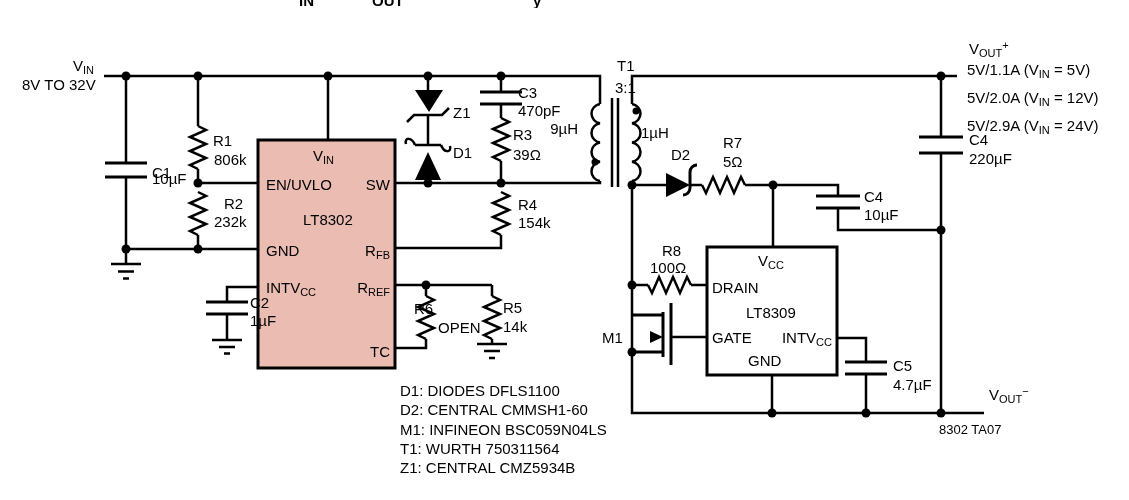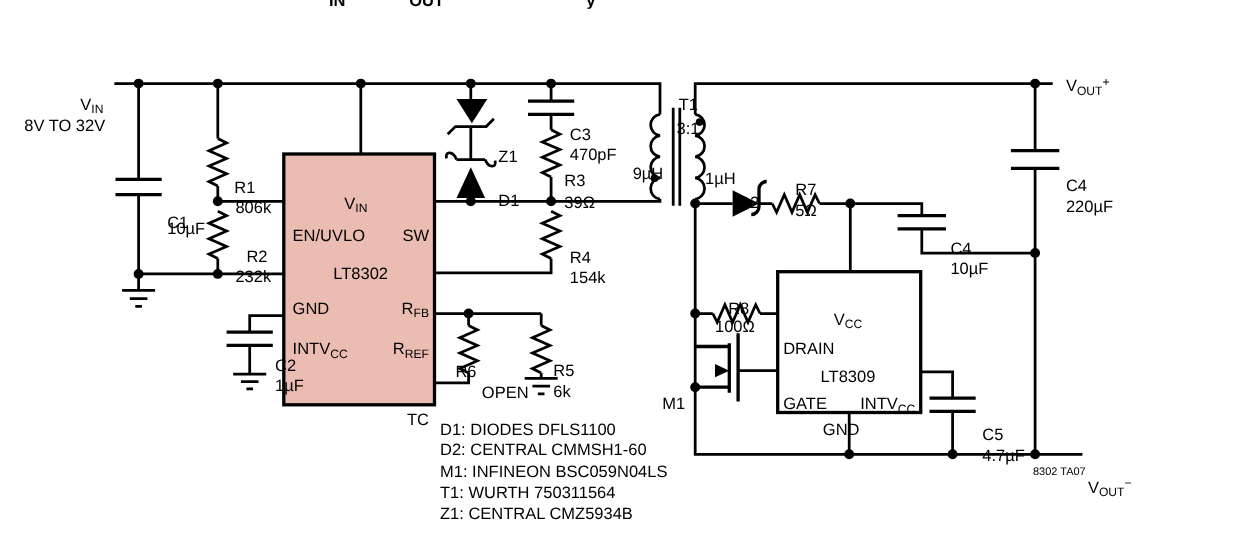--- a/index.html
+++ b/index.html
@@ -1,23 +1,23 @@
 <!DOCTYPE html>
 <html><head>
 <meta charset="utf-8">
 <style>
   html,body{margin:0;padding:0;background:#ffffff;}
   #stage{position:relative;width:1129px;height:500px;background:#ffffff;overflow:hidden;
          font-family:"Liberation Sans",sans-serif;color:#000;}
   #schem{position:absolute;left:0;top:0;}
-  .lbl{position:absolute;font-size:15px;line-height:17px;white-space:nowrap;color:#000;margin-top:30px;}
+  .lbl{position:absolute;font-size:15px;line-height:17px;white-space:nowrap;color:#000;}
   .sb{font-size:11px;vertical-align:-3px;letter-spacing:0;}
   .sp{font-size:11px;vertical-align:5px;}
   .ra{text-align:right;}
-  .tag{position:absolute;font-size:10px;line-height:10px;white-space:nowrap;}
+  .tag{position:absolute;font-size:13px;line-height:10px;white-space:nowrap;}
   .notes{position:absolute;left:400px;top:381px;}
   .notes div{font-size:15px;line-height:19.3px;white-space:nowrap;}
   .ratings div{font-size:15px;line-height:23px;white-space:nowrap;}
   #title-strip{position:absolute;left:0;top:0;width:1129px;height:8px;overflow:hidden;}
   #title-strip span{position:absolute;top:-8px;font-weight:bold;font-size:15px;}
 </style>
 </head>
 <body>
 
 <div id="stage">
@@ -152,25 +152,25 @@
   <div class="lbl" style="left:453px;top:144px">D1</div>
   <div class="lbl" style="left:518px;top:84px">C3</div>
   <div class="lbl" style="left:518px;top:102px">470pF</div>
   <div class="lbl" style="left:513px;top:126px">R3</div>
   <div class="lbl" style="left:513px;top:146px">39Ω</div>
   <div class="lbl" style="left:518px;top:196px">R4</div>
   <div class="lbl" style="left:518px;top:214px">154k</div>
   <div class="lbl" style="left:414px;top:300px">R6</div>
   <div class="lbl" style="left:438px;top:319px">OPEN</div>
   <div class="lbl" style="left:503px;top:299px">R5</div>
-  <div class="lbl" style="left:503px;top:318px">6k</div>
+  <div class="lbl" style="left:503px;top:318px">14k</div>
 
   <div class="lbl" style="left:617px;top:57px">T1</div>
   <div class="lbl" style="left:615px;top:79px">3:1</div>
-  <div class="lbl ra" style="left:560px;top:120px;width:43px">9µH</div>
+  <div class="lbl ra" style="left:535px;top:120px;width:43px">9µH</div>
   <div class="lbl" style="left:641px;top:124px">1µH</div>
 
   <div class="lbl" style="left:671px;top:146px">D2</div>
   <div class="lbl" style="left:723px;top:134px">R7</div>
   <div class="lbl" style="left:723px;top:153px">5Ω</div>
   <div class="lbl" style="left:662px;top:242px">R8</div>
   <div class="lbl" style="left:650px;top:259px">100Ω</div>
   <div class="lbl" style="left:602px;top:329px">M1</div>
   <div class="lbl" style="left:864px;top:188px">C4</div>
   <div class="lbl" style="left:864px;top:206px">10µF</div>
@@ -180,21 +180,26 @@
   <div class="lbl" style="left:893px;top:376px">4.7µF</div>
 
   <div class="lbl" style="left:758px;top:252px"><span>V</span><span class="sb">CC</span></div>
   <div class="lbl" style="left:712px;top:279px">DRAIN</div>
   <div class="lbl" style="left:746px;top:304px">LT8309</div>
   <div class="lbl" style="left:712px;top:329px">GATE</div>
   <div class="lbl ra" style="left:771px;top:329px;width:61px"><span>INTV</span><span class="sb">CC</span></div>
   <div class="lbl" style="left:748px;top:352px">GND</div>
 
   <div class="lbl" style="left:969px;top:37px"><span>V</span><span class="sb">OUT</span><span class="sp">+</span></div>
-  <div class="lbl" style="left:989px;top:402px"><span>V</span><span class="sb">OUT</span><span class="sp">−</span></div>
+  <div class="ratings" style="position:absolute;left:967px;top:58px">
+    <div><span>5V/1.1A (V</span><span class="sb">IN</span><span> = 5V)</span></div>
+    <div><span>5V/2.0A (V</span><span class="sb">IN</span><span> = 12V)</span></div>
+    <div><span>5V/2.9A (V</span><span class="sb">IN</span><span> = 24V)</span></div>
+  </div>
+  <div class="lbl" style="left:989px;top:383px"><span>V</span><span class="sb">OUT</span><span class="sp">−</span></div>
   <div class="tag" style="left:939px;top:425px">8302 TA07</div>
 
   <div class="notes">
     <div>D1: DIODES DFLS1100</div>
     <div>D2: CENTRAL CMMSH1-60</div>
     <div>M1: INFINEON BSC059N04LS</div>
     <div>T1: WURTH 750311564</div>
     <div>Z1: CENTRAL CMZ5934B</div>
   </div>
 

